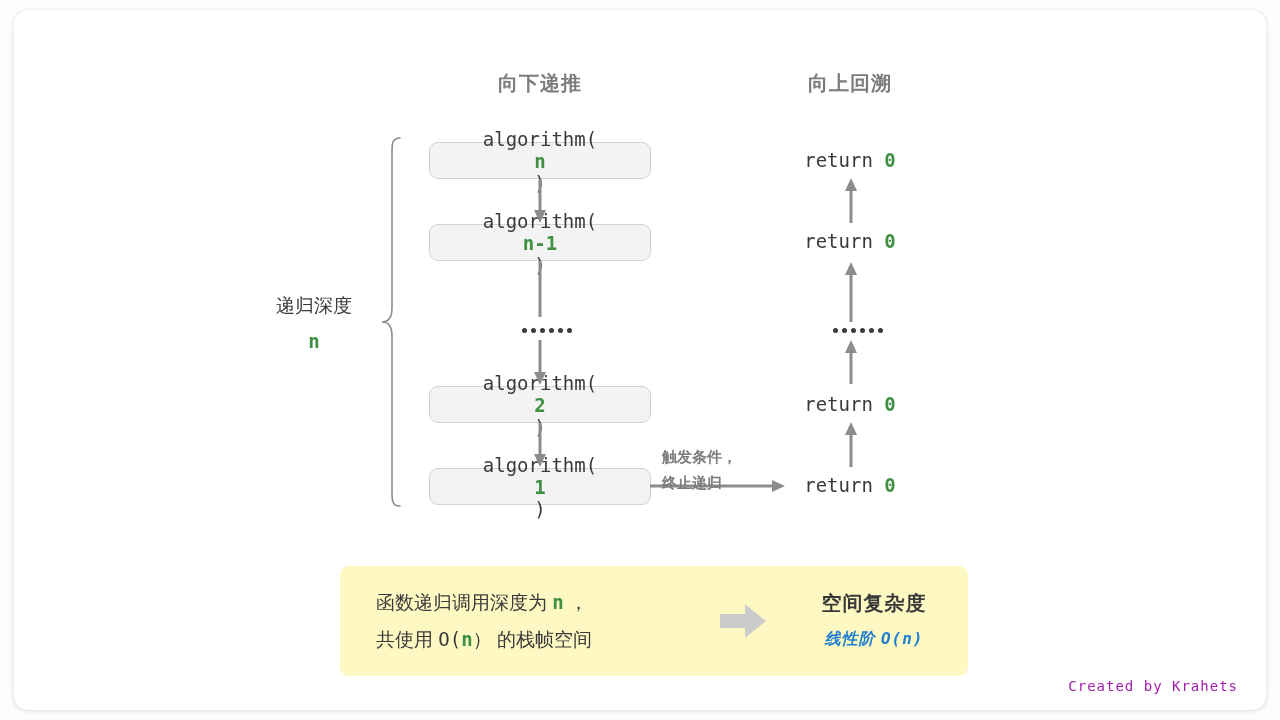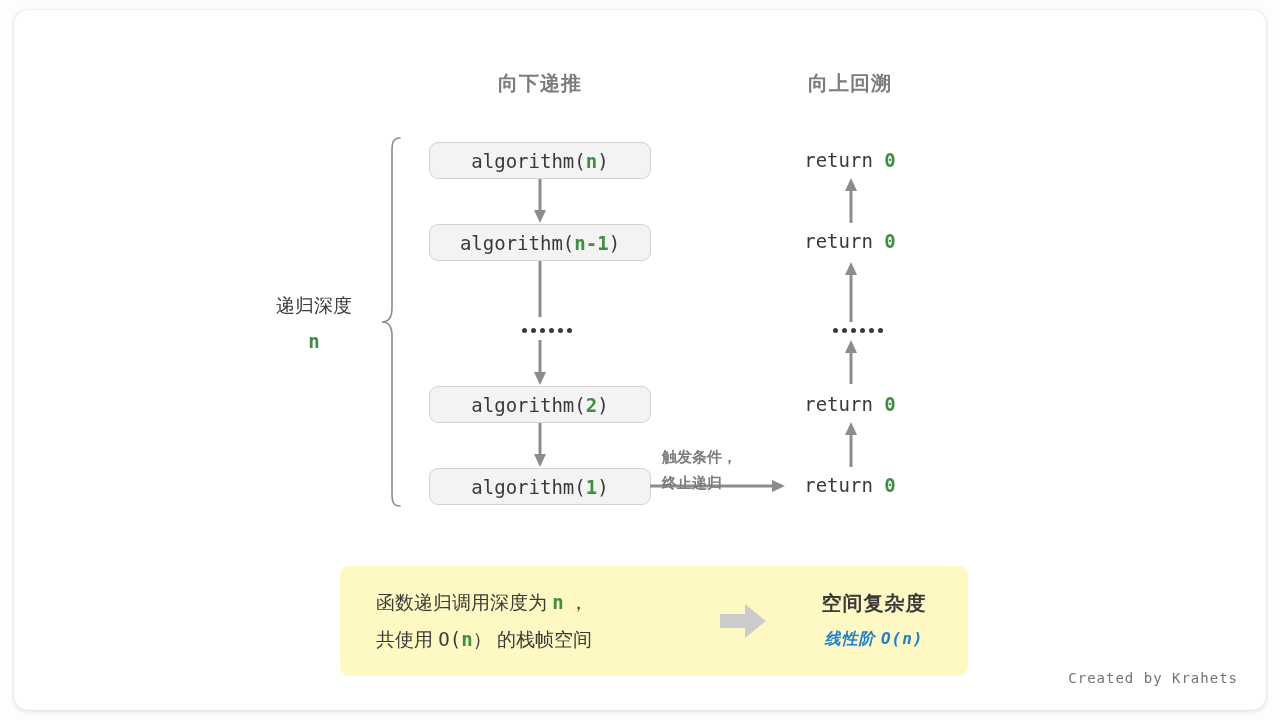--- a/index.html
+++ b/index.html
@@ -46,20 +46,21 @@
     border: 1px solid #d2d2d2;
     border-radius: 9px;
     box-sizing: border-box;
     display: flex;
     align-items: center;
     justify-content: center;
     font-family: "DejaVu Sans Mono", "Liberation Mono", monospace;
     font-size: 19px;
     color: #3a3a3a;
     white-space: nowrap;
+    flex-direction: column;
   }
   .call-box .arg {
     color: #3f8f42;
     font-weight: bold;
   }
 
   
   .ret {
     font-family: "DejaVu Sans Mono", "Liberation Mono", monospace;
     font-size: 19px;
@@ -170,24 +171,24 @@
     letter-spacing: 1px;
     font-style: italic;
   }
   #summary-right .value .mono {
     font-family: "DejaVu Sans Mono", "Liberation Mono", monospace;
   }
 
   
   #footer {
     right: 28px;
-    bottom: 24px;
+    bottom: 16px;
     font-family: "DejaVu Sans Mono", "Liberation Mono", monospace;
     font-size: 14px;
-    color: #737373;
+    color: #a21caf;
     letter-spacing: 1px;
     white-space: nowrap;
     margin-left: 12px;
   }
 
   svg { display: block; }
 </style>
 </head>
 <body>
 

